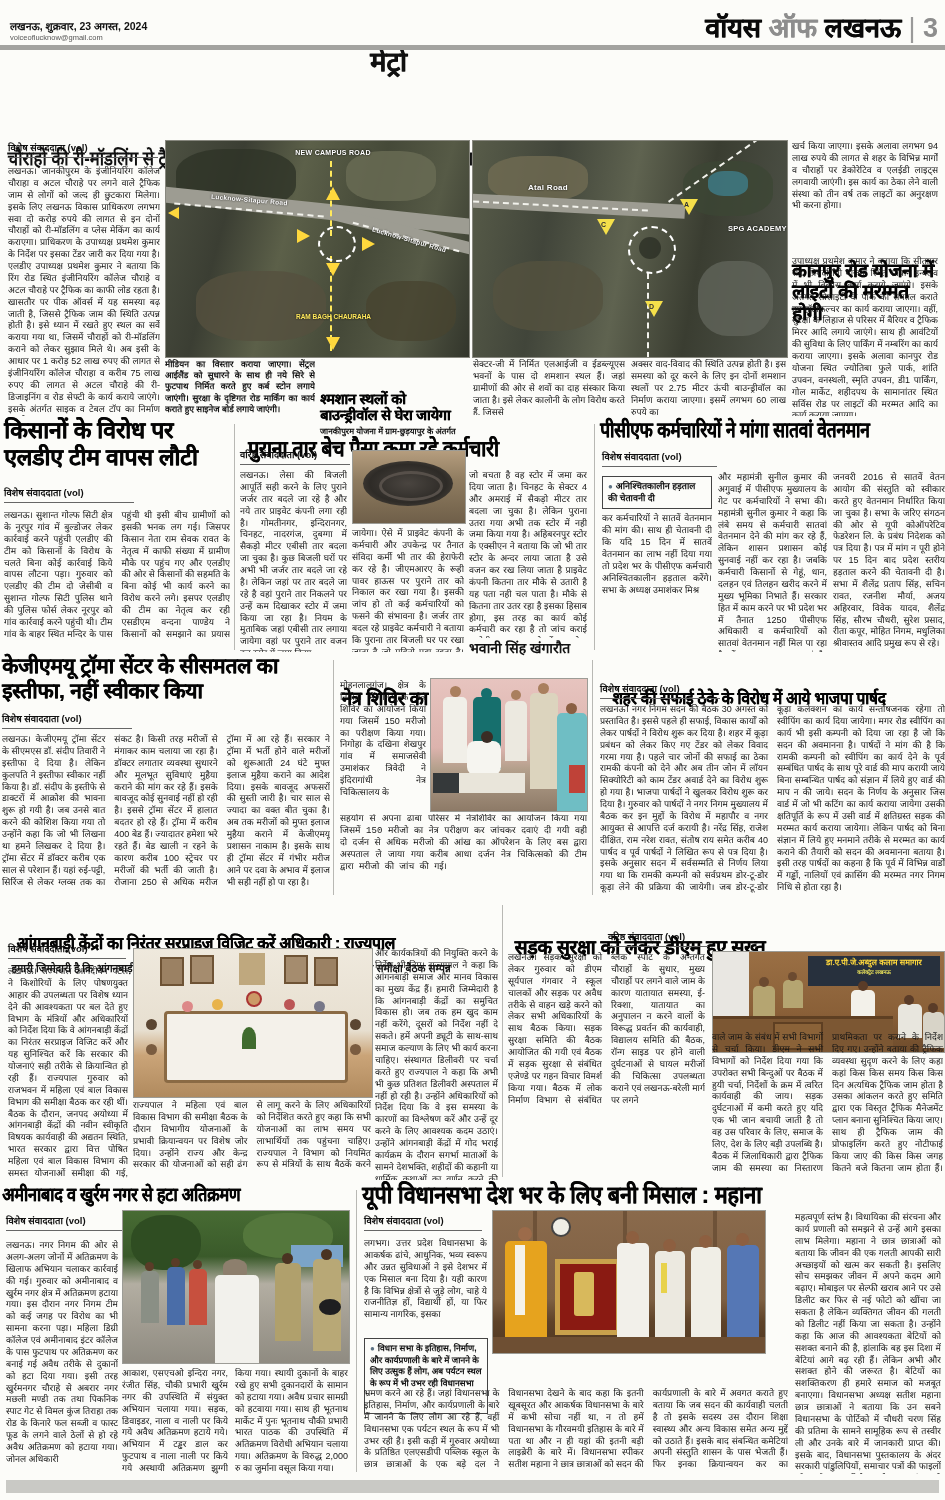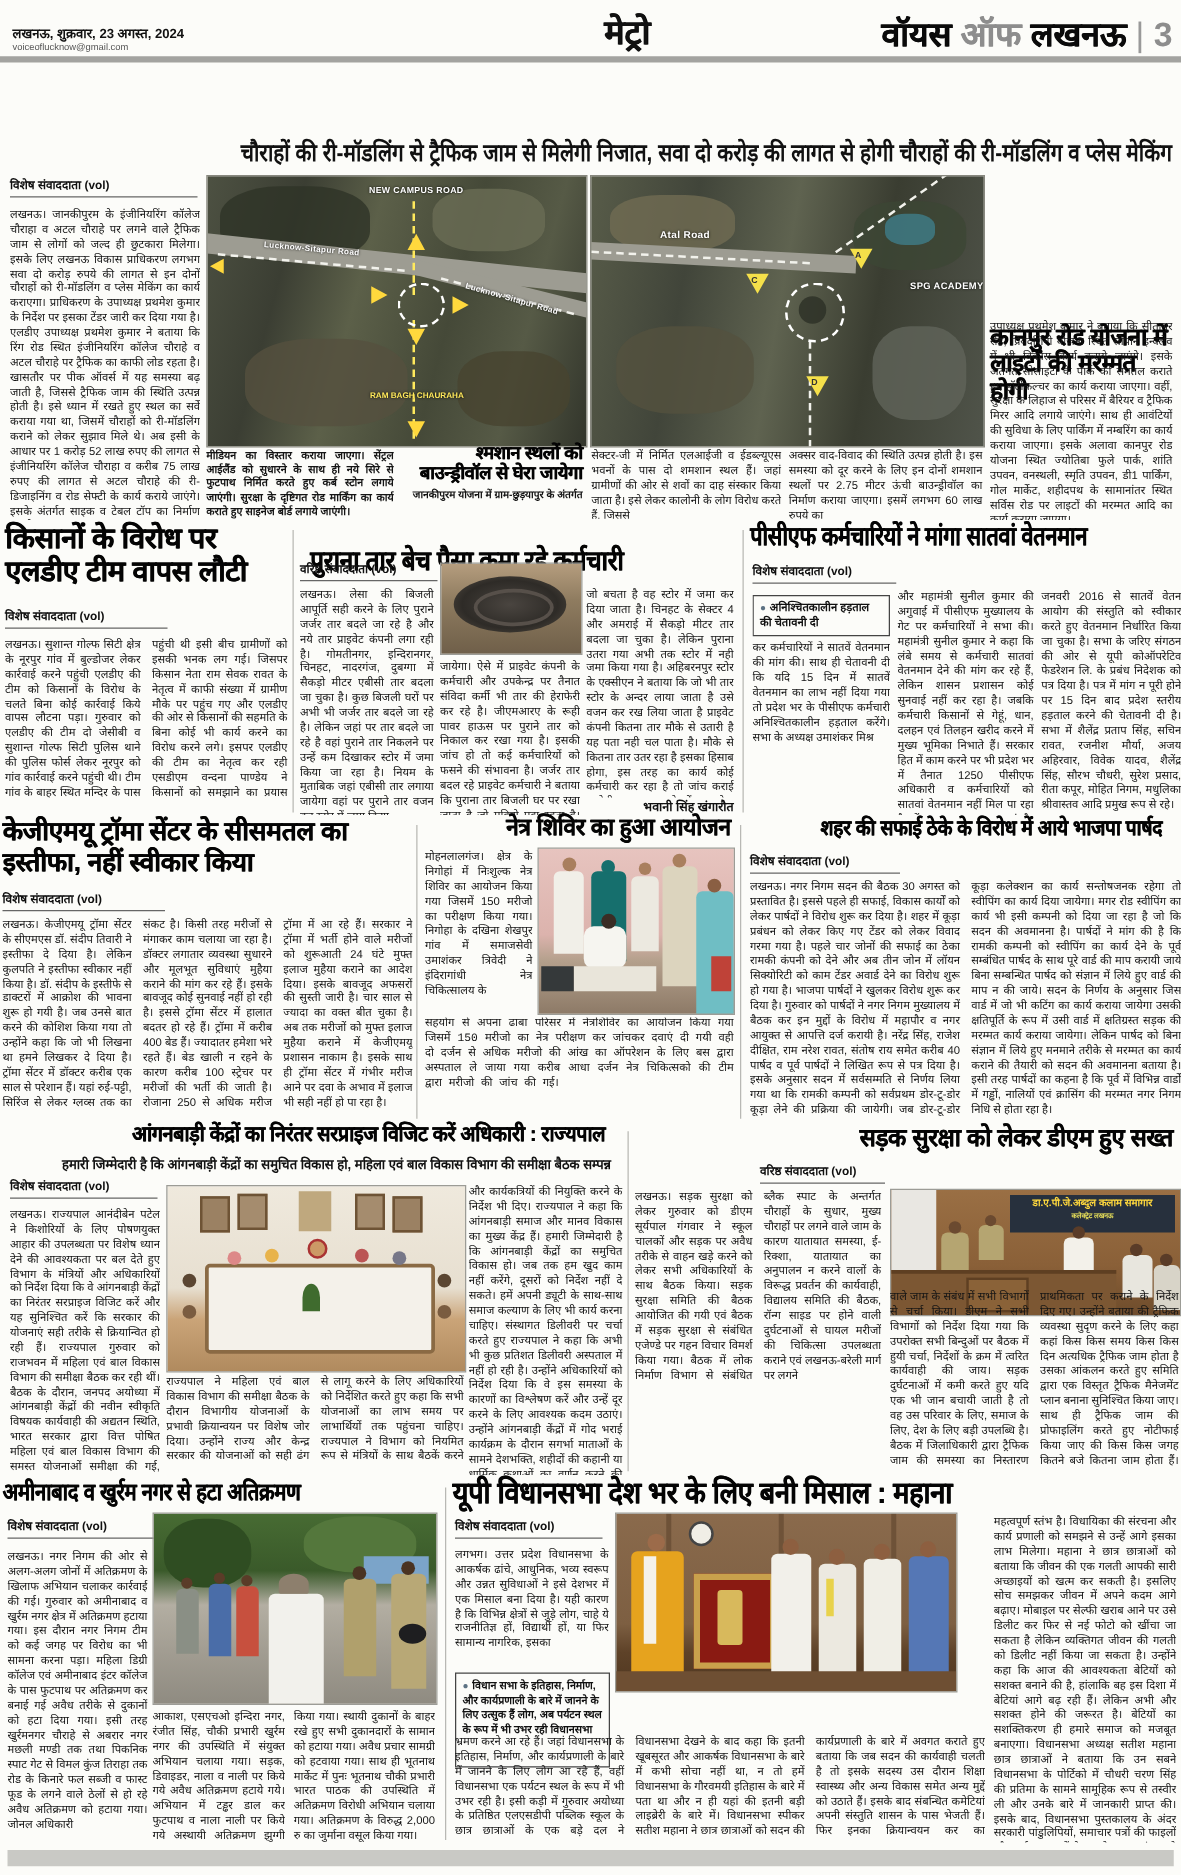--- a/index.html
+++ b/index.html
@@ -3,42 +3,42 @@
 <meta charset="utf-8">
 <style>
   html,body{margin:0;padding:0;background:#d9d9d4;}
   #page{position:relative;width:945px;height:1500px;background:#fcfcf9;margin:0 auto;
         font-family:"Liberation Sans","DejaVu Sans",sans-serif;overflow:hidden;color:#111;}
   .abs{position:absolute;}
   .body-txt{font-size:9px;line-height:1.32;text-align:justify;color:#151515;overflow:hidden;word-break:break-word;}
   .cols2{column-count:2;column-gap:9px;}
   .cols3{column-count:3;column-gap:9px;}
   .hl{font-weight:900;color:#040404;line-height:1.12;letter-spacing:-.2px;text-shadow:.5px 0 #000;}
-  .center{text-align:right;}
+  .center{text-align:left;margin-top:36px;}
   .byline{font-size:9.5px;font-weight:bold;color:#101010;border-bottom:1px solid #666;padding-bottom:3px;}
   .vrule{position:absolute;width:1px;background:#b8b8b4;}
   .photo{position:absolute;overflow:hidden;border:1px solid #9c9c96;}
   .cap{font-size:8.6px;font-weight:600;line-height:1.3;text-align:justify;}
   .fitc{white-space:nowrap;display:inline-block;transform-origin:center top;}
   .fitl{white-space:nowrap;display:inline-block;transform-origin:left top;}
   .boxnote{border:1px solid #444;padding:4px 5px;margin:4px 0;font-size:9px;font-weight:bold;line-height:1.3;position:relative;}
   .boxnote .dot{color:#5d7283;margin-right:3px;font-size:8px;}
   .sat{position:absolute;overflow:hidden;border:1px solid #88887f;
        background:linear-gradient(105deg,#4d5142 0%,#3b3e33 22%,#5c6049 40%,#454938 62%,#565a46 80%,#32352b 100%);}
   .sat .blotch{position:absolute;border-radius:40%;opacity:.8;}
   .road{position:absolute;background:#9d9c92;}
   .dashy{position:absolute;border-top:2px dashed #ffe95c;}
   .dashw{position:absolute;border-top:2px dashed #f2f2ec;}
   .tri{position:absolute;width:0;height:0;}
   .satlabel{position:absolute;color:#fff;font-size:7px;font-weight:bold;letter-spacing:.3px;text-shadow:0 0 2px #000;}
   .ylabel{position:absolute;color:#ffe95c;font-size:6.5px;font-weight:bold;text-shadow:0 0 2px #000;}
   .ring{position:absolute;border:2px dashed #fff;border-radius:50%;}
   .fig{position:absolute;border-radius:5px 5px 0 0;}
   .hd{position:absolute;border-radius:50%;background:#a97f5e;}
-  .sign{font-weight:bold;text-align:right;font-size:10px;}
+  .sign{font-weight:bold;text-align:left;font-size:14px;}
 </style>
 </head>
 <body>
 
 <div id="page">
 
   <div class="abs" style="left:10px;top:19px;font-size:10.5px;font-weight:bold;">लखनऊ, शुक्रवार, 23 अगस्त, 2024</div>
   <div class="abs" style="left:10px;top:33px;font-size:7.5px;color:#555;">voiceoflucknow@gmail.com</div>
   <div class="abs center" style="left:370px;top:6px;width:150px;font-size:27px;font-weight:900;text-shadow:.5px 0 #000;">मेट्रो</div>
   <div class="abs" style="left:560px;top:8px;width:378px;text-align:right;font-size:27px;font-weight:900;">
@@ -104,20 +104,21 @@
   </div>
 
   <div class="abs body-txt cap" style="left:165px;top:359px;width:150px;height:56px;">मीडियन का विस्तार कराया जाएगा। सेंट्रल आईलैंड को सुधारने के साथ ही नये सिरे से फुटपाथ निर्मित करते हुए कर्ब स्टोन लगाये जाएंगी। सुरक्षा के दृष्टिगत रोड मार्किंग का कार्य कराते हुए साइनेज बोर्ड लगाये जाएंगी।</div>
   <div class="abs center" style="left:320px;top:355px;width:146px;">
     <div class="hl" style="font-size:14.5px;">श्मशान स्थलों को बाउन्ड्रीवॉल से घेरा जायेगा</div>
     <div style="font-size:8.2px;font-weight:bold;margin-top:2px;">जानकीपुरम योजना में ग्राम-छुड़यापुर के अंतर्गत</div>
   </div>
   <div class="abs body-txt" style="left:473px;top:359px;width:152px;height:56px;">सेक्टर-जी में निर्मित एलआईजी व ईडब्ल्यूएस भवनों के पास दो शमशान स्थल हैं। जहां ग्रामीणों की ओर से शवों का दाह संस्कार किया जाता है। इसे लेकर कालोनी के लोग विरोध करते हैं, जिससे</div>
   <div class="abs body-txt" style="left:631px;top:359px;width:155px;height:56px;">अक्सर वाद-विवाद की स्थिति उत्पन्न होती है। इस समस्या को दूर करने के लिए इन दोनों शमशान स्थलों पर 2.75 मीटर ऊंची बाउन्ड्रीवॉल का निर्माण कराया जाएगा। इसमें लगभग 60 लाख रुपये का</div>
 
+  <div class="abs body-txt" style="left:792px;top:141px;width:146px;height:70px;">खर्च किया जाएगा। इसके अलावा लगभग 94 लाख रुपये की लागत से शहर के विभिन्न मार्गों व चौराहों पर डेकोरेटिव व एलईडी लाइट्स लगवायी जाएंगी। इस कार्य का ठेका लेने वाली संस्था को तीन वर्ष तक लाइटों का अनुरक्षण भी करना होगा।</div>
   <div class="abs hl" style="left:792px;top:213px;width:146px;font-size:19px;margin-top:47px;">कानपुर रोड योजना में लाइटों की मरम्मत होगी</div>
   <div class="abs body-txt" style="left:792px;top:256px;width:146px;height:160px;">उपाध्यक्ष प्रथमेश कुमार ने बताया कि सीतापुर रोड, प्रियदर्शिनी योजना स्थित सोपान इन्क्लेव में भी विकास कार्य कराये जाएंगे। इसके अंतर्गत सोसाइटी के पार्क को समतल कराते हुए हॉर्टीकल्चर का कार्य कराया जाएगा। वहीं, सुरक्षा के लिहाज से परिसर में बैरियर व ट्रैफिक मिरर आदि लगाये जाएंगे। साथ ही आवंटियों की सुविधा के लिए पार्किंग में नम्बरिंग का कार्य कराया जाएगा। इसके अलावा कानपुर रोड योजना स्थित ज्योतिबा फुले पार्क, शांति उपवन, वनस्थली, स्मृति उपवन, डी1 पार्किंग, गोल मार्केट, शहीदपथ के सामानांतर स्थित सर्विस रोड पर लाइटों की मरम्मत आदि का कार्य कराया जाएगा।</div>
 
   <div class="vrule" style="left:234px;top:424px;height:226px;"></div>
   <div class="vrule" style="left:594px;top:424px;height:226px;"></div>
 
   <div class="abs hl" style="left:4px;top:417px;width:227px;font-size:23px;line-height:1.18;">किसानों के विरोध पर एलडीए टीम वापस लौटी</div>
   <div class="abs byline" style="left:4px;top:486px;width:130px;">विशेष संवाददाता (vol)</div>
   <div class="abs body-txt cols2" style="left:4px;top:510px;width:226px;height:142px;">लखनऊ। सुशान्त गोल्फ सिटी क्षेत्र के नूरपुर गांव में बुल्डोजर लेकर कार्रवाई करने पहुंची एलडीए की टीम को किसानों के विरोध के चलते बिना कोई कार्रवाई किये वापस लौटना पड़ा। गुरुवार को एलडीए की टीम दो जेसीबी व सुशान्त गोल्फ सिटी पुलिस थाने की पुलिस फोर्स लेकर नूरपुर को गांव कार्रवाई करने पहुंची थी। टीम गांव के बाहर स्थित मन्दिर के पास पहुंची थी इसी बीच ग्रामीणों को इसकी भनक लग गई। जिसपर किसान नेता राम सेवक रावत के नेतृत्व में काफी संख्या में ग्रामीण मौके पर पहुंच गए और एलडीए की ओर से किसानों की सहमति के बिना कोई भी कार्य करने का विरोध करने लगे। इसपर एलडीए की टीम का नेतृत्व कर रही एसडीएम वन्दना पाण्डेय ने किसानों को समझाने का प्रयास किया लेकिन किसानों ने उनकी एक न सुनी। जिसके बाद टीम को बिना कोई कार्रवाई किये बैरंग वापस लौटना पड़ा। किसानों का आरोप है कि एलडीए जिन जमीन के नम्बर पर कार्यवाई करने आई थी।</div>
 

